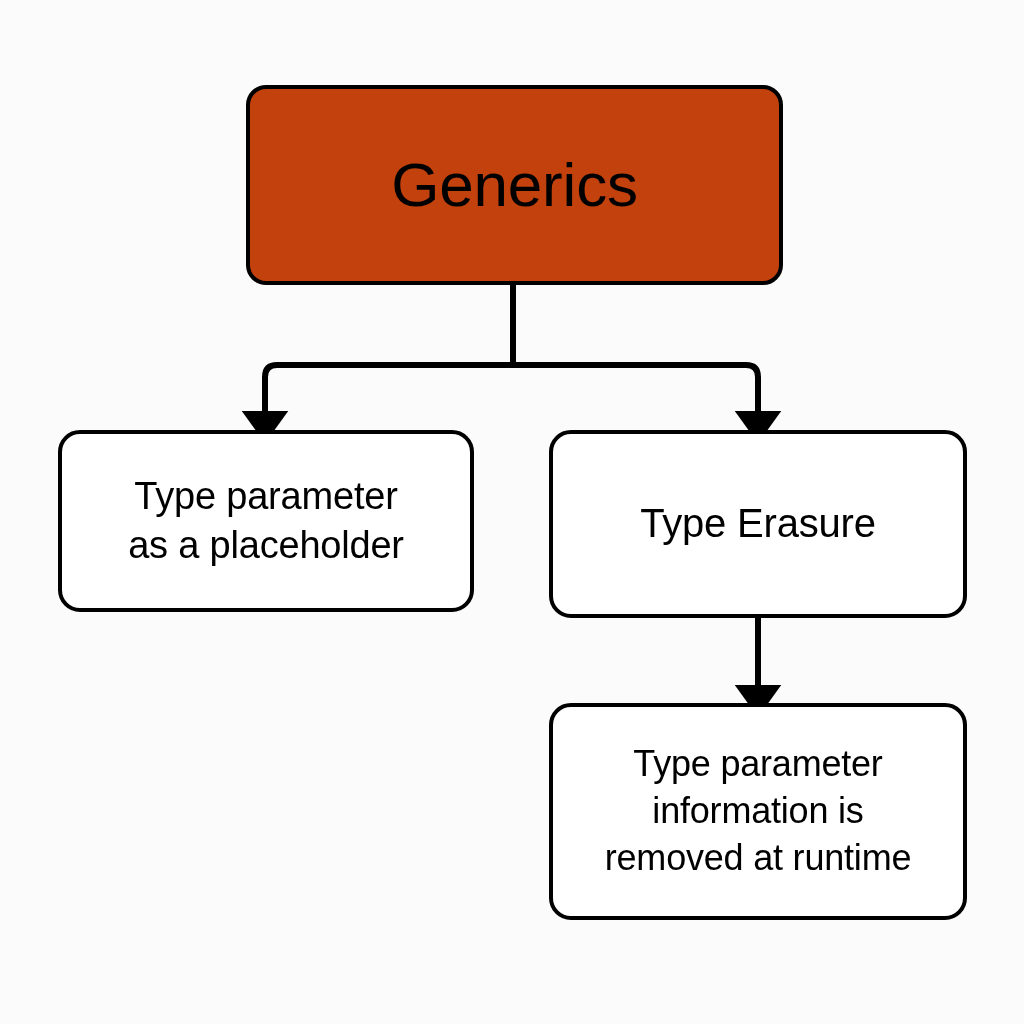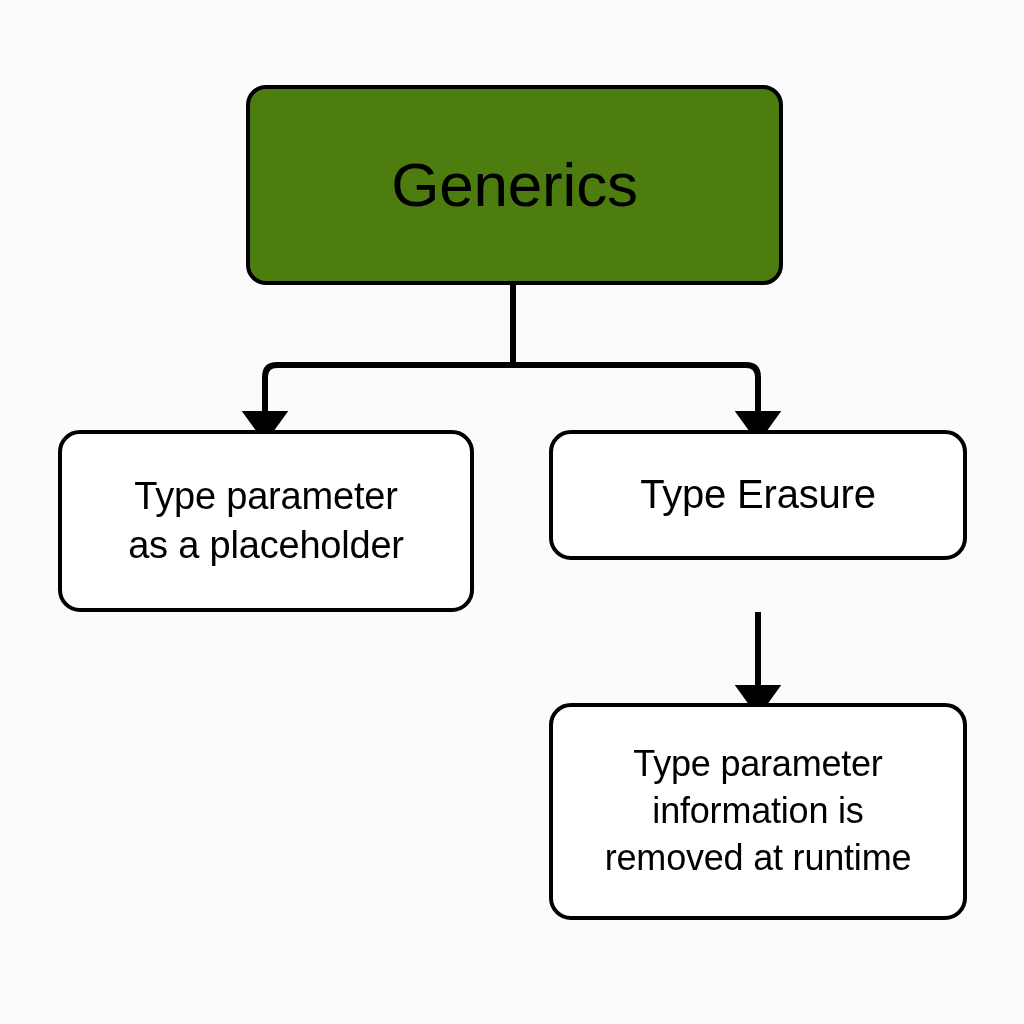--- a/index.html
+++ b/index.html
@@ -43,21 +43,21 @@
     white-space: pre-line;
     line-height: 1.14;
     letter-spacing: -0.2px;
   }
   
   #node-generics {
     left: 246px;
     top: 85px;
     width: 537px;
     height: 200px;
-    background: #4d7c0f;
+    background: #c2410c;
     border-radius: 20px;
   }
   #node-generics .node-label {
     font-size: 62px;
     font-weight: 400;
   }
   
   #node-type-parameter-placeholder {
     left: 58px;
     top: 430px;
@@ -67,21 +67,21 @@
   }
   #node-type-parameter-placeholder .node-label {
     font-size: 38px;
     line-height: 1.28;
   }
   
   #node-type-erasure {
     left: 549px;
     top: 430px;
     width: 418px;
-    height: 130px;
+    height: 188px;
     border-radius: 22px;
   }
   #node-type-erasure .node-label {
     font-size: 40px;
   }
   
   #node-type-parameter-removed {
     left: 549px;
     top: 703px;
     width: 418px;

